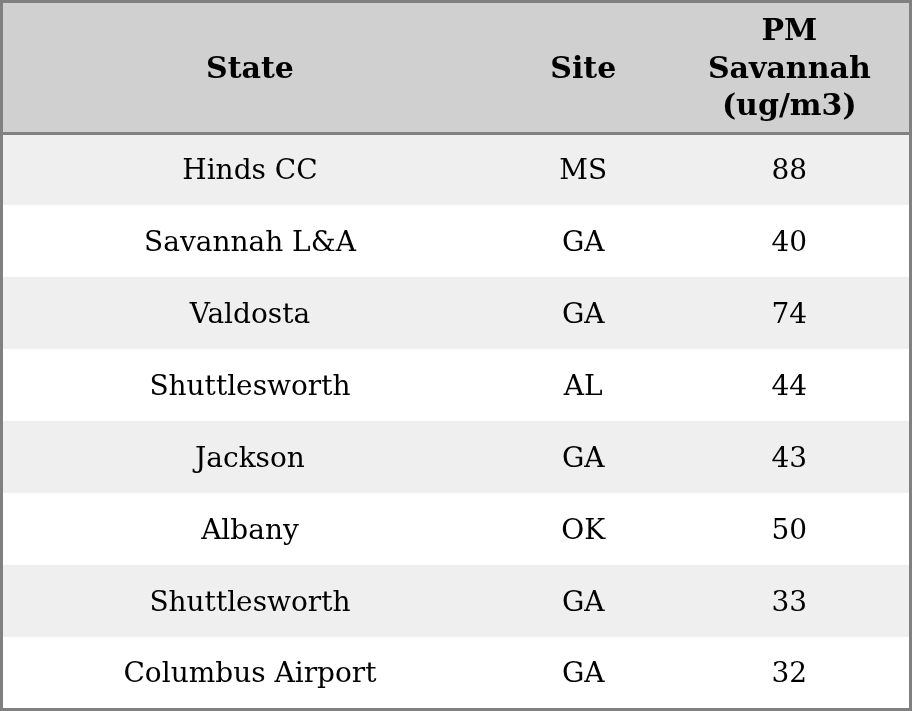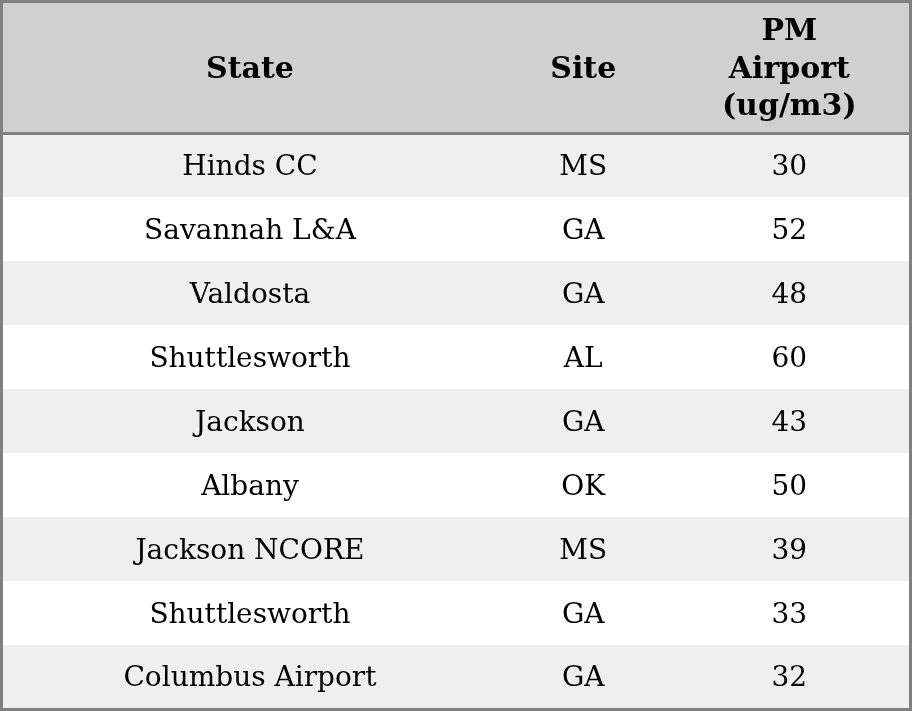--- a/index.html
+++ b/index.html
@@ -60,59 +60,54 @@
     <colgroup>
       <col class="col-site">
       <col class="col-state">
       <col class="col-pm">
     </colgroup>
     <thead>
       <tr>
         <th>State</th>
         <th>Site</th>
         <th>PM
-Airport
+Savannah
 (ug/m3)</th>
       </tr>
     </thead>
     <tbody>
       <tr>
         <td>Hinds CC</td>
         <td>MS</td>
-        <td>30</td>
+        <td>88</td>
       </tr>
       <tr>
         <td>Savannah L&amp;A</td>
         <td>GA</td>
-        <td>52</td>
+        <td>40</td>
       </tr>
       <tr>
         <td>Valdosta</td>
         <td>GA</td>
-        <td>48</td>
+        <td>74</td>
       </tr>
       <tr>
         <td>Shuttlesworth</td>
         <td>AL</td>
-        <td>60</td>
+        <td>44</td>
       </tr>
       <tr>
         <td>Jackson</td>
         <td>GA</td>
         <td>43</td>
       </tr>
       <tr>
         <td>Albany</td>
         <td>OK</td>
         <td>50</td>
-      </tr>
-      <tr>
-        <td>Jackson NCORE</td>
-        <td>MS</td>
-        <td>39</td>
       </tr>
       <tr>
         <td>Shuttlesworth</td>
         <td>GA</td>
         <td>33</td>
       </tr>
       <tr>
         <td>Columbus Airport</td>
         <td>GA</td>
         <td>32</td>

